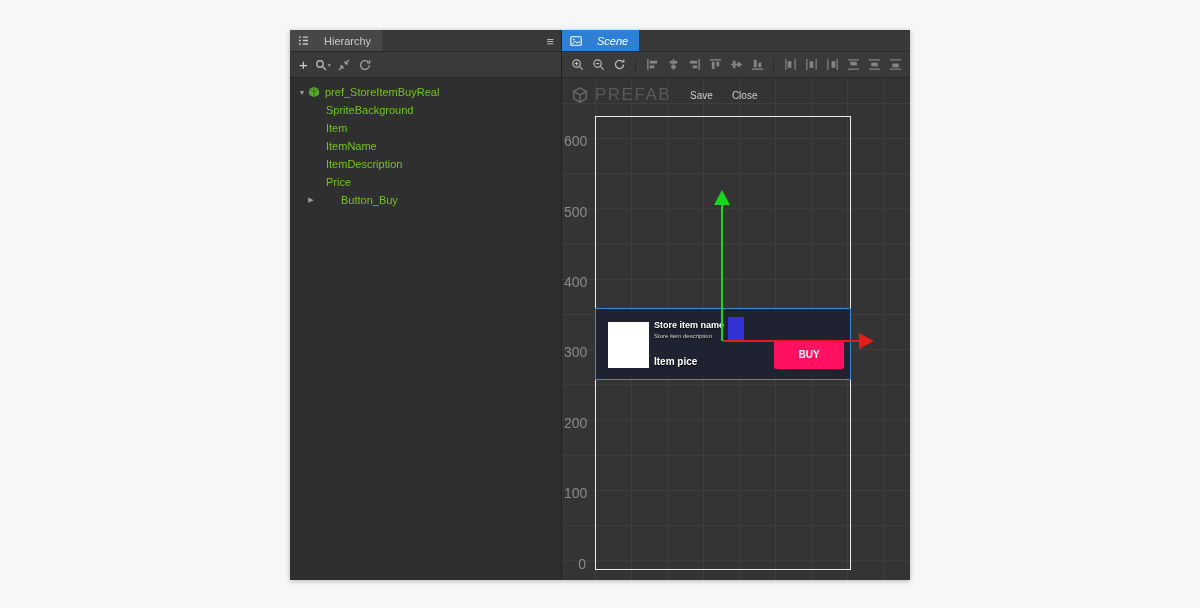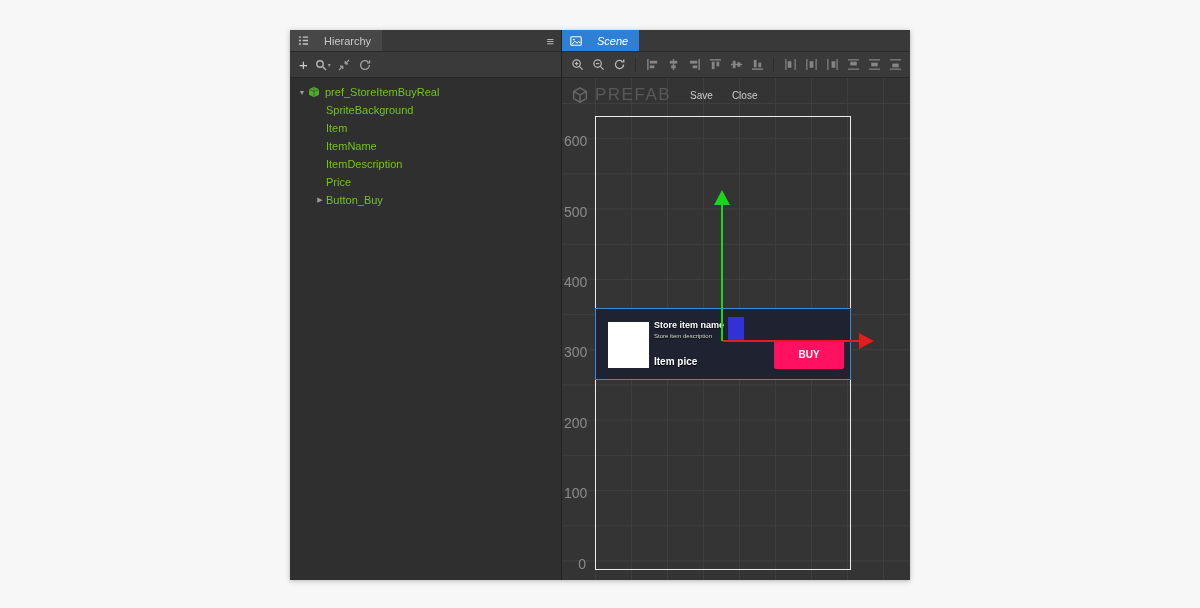--- a/index.html
+++ b/index.html
@@ -51,21 +51,21 @@
   .tb-icon { display:flex; align-items:center; justify-content:center; width:16px; height:16px; cursor:pointer; }
   .sep { width:1px; height:14px; background:#2c2c2c; margin:0 3px; }
 
   
   .hierarchy-body { flex:1; background:#2f2f2f; padding-top:5px; overflow:hidden; }
   .tree-row { height:18px; display:flex; align-items:center; font-size:11px; color:#73c322; cursor:pointer; }
   .tree-row .twisty { width:12px; font-size:7px; color:#9d9d9d; text-align:center; flex:0 0 12px; }
   .row-root { padding-left:6px; }
   .row-root .prefab-icon { margin-right:5px; display:flex; }
   .row-child { padding-left:36px; }
-  .row-child-arrow { padding-left:24px; }
+  .row-child-arrow { padding-left:15px;gap:24px; }
 
   
   .canvas {
     flex:1; position:relative; overflow:hidden; background-color:#343434;
     background-image:
       linear-gradient(to right, #3f3f3f 1px, transparent 1px),
       linear-gradient(to bottom, #3f3f3f 1px, transparent 1px);
     background-size:36px 100%, 100% 35.2px;
     background-position:33px 0, 0 25px;
   }

